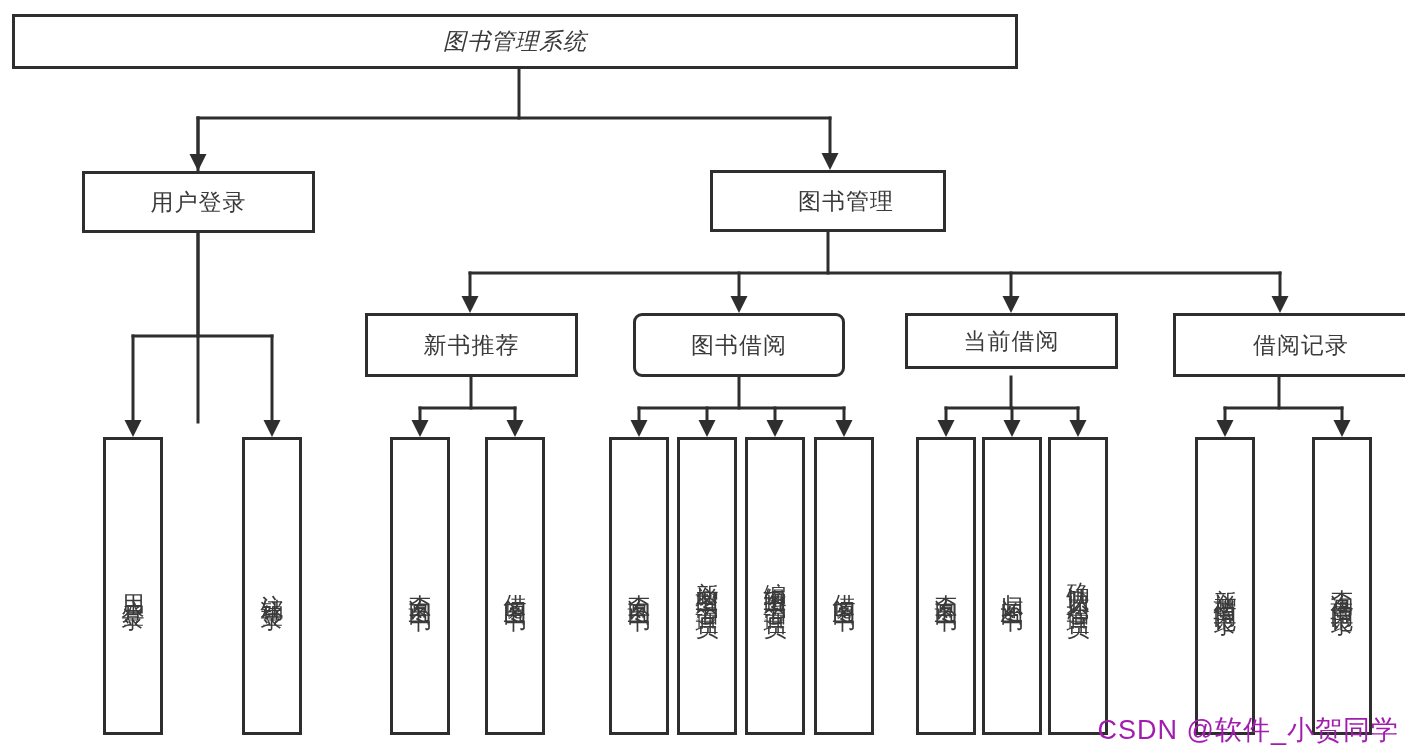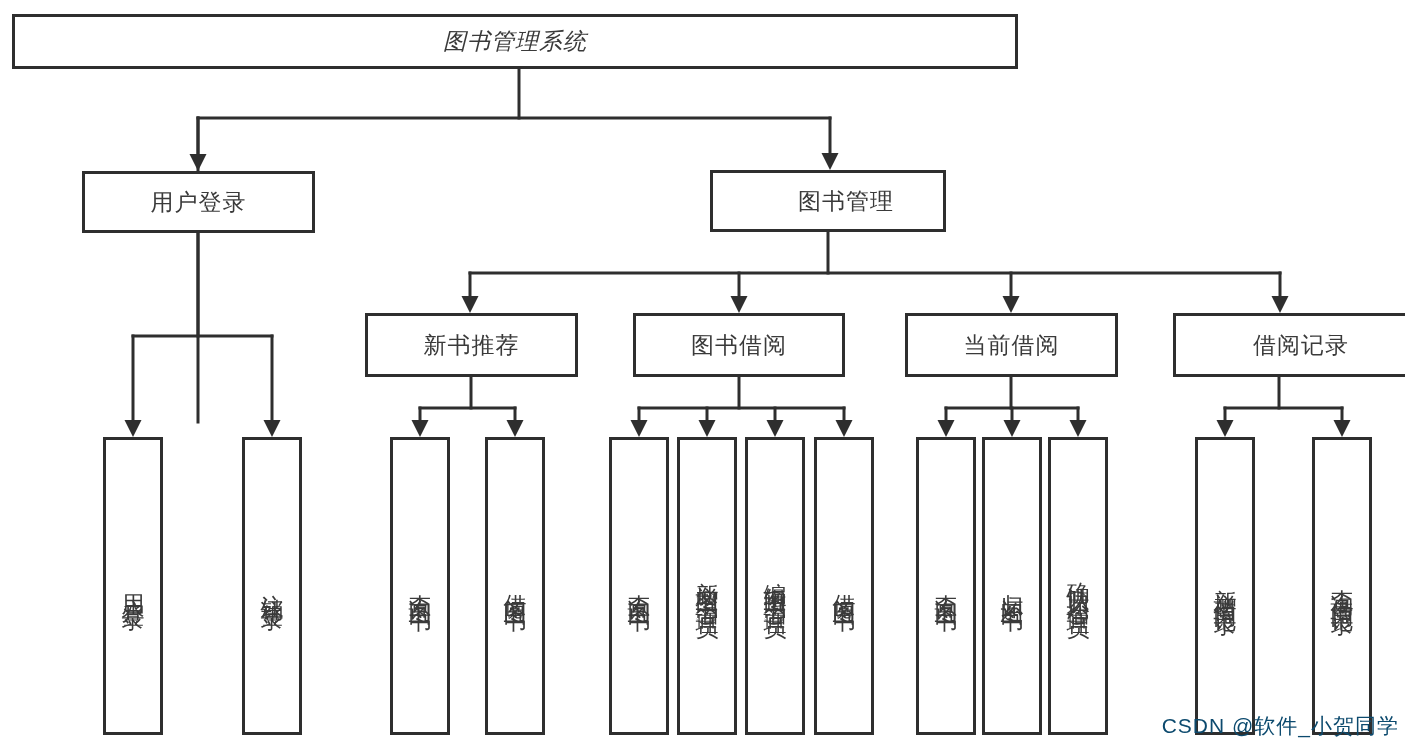--- a/index.html
+++ b/index.html
@@ -47,22 +47,22 @@
     writing-mode: vertical-rl;
     text-orientation: mixed;
     letter-spacing: 5px;
     font-size: 23px;
     line-height: 1;
   }
   .watermark {
     position: absolute;
     right: 6px;
     top: 712px;
-    font-size: 21px;
-    color: #0c4a6e;
+    font-size: 27px;
+    color: #a21caf;
     letter-spacing: 1px;
     z-index: 3;
     white-space: nowrap;
   }
 </style>
 </head>
 <body>
 
 <div class="stage">
 
@@ -128,22 +128,22 @@
     <polygon points="1216.5,420 1233.5,420 1225,437" fill="#2e2e2e" stroke="none"></polygon>
     <polygon points="1333.5,420 1350.5,420 1342,437" fill="#2e2e2e" stroke="none"></polygon>
   </svg>
 
   <div class="box hbox" style="left:12px; top:14px; width:1006px; height:55px;font-style:italic;">图书管理系统</div>
 
   <div class="box hbox" style="left:82px; top:171px; width:233px; height:62px;">用户登录</div>
   <div class="box hbox" style="left:710px; top:170px; width:236px; height:62px;padding-left:36px;">图书管理</div>
 
   <div class="box hbox" style="left:365px; top:313px; width:213px; height:64px;">新书推荐</div>
-  <div class="box hbox" style="left:633px; top:313px; width:212px; height:64px;">图书借阅</div>
-  <div class="box hbox" style="left:905px; top:313px; width:213px; height:64px;">当前借阅</div>
+  <div class="box hbox" style="left:633px; top:313px; width:212px; height:64px;border-radius:9px;">图书借阅</div>
+  <div class="box hbox" style="left:905px; top:313px; width:213px; height:56px;">当前借阅</div>
   <div class="box hbox" style="left:1173px; top:313px; width:247px; height:64px;padding-left:9px;">借阅记录</div>
 
   <div class="box vbox" style="left:103px;">
     <span>用户登录</span>
   </div>
   <div class="box vbox" style="left:242px;">
     <span>注销登录</span>
   </div>
 
   <div class="box vbox" style="left:390px;">

